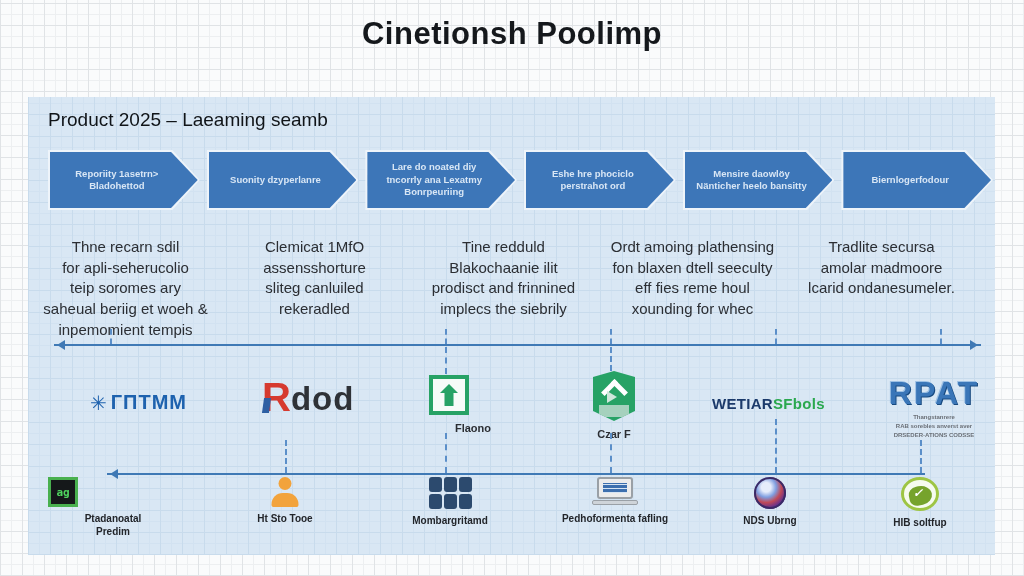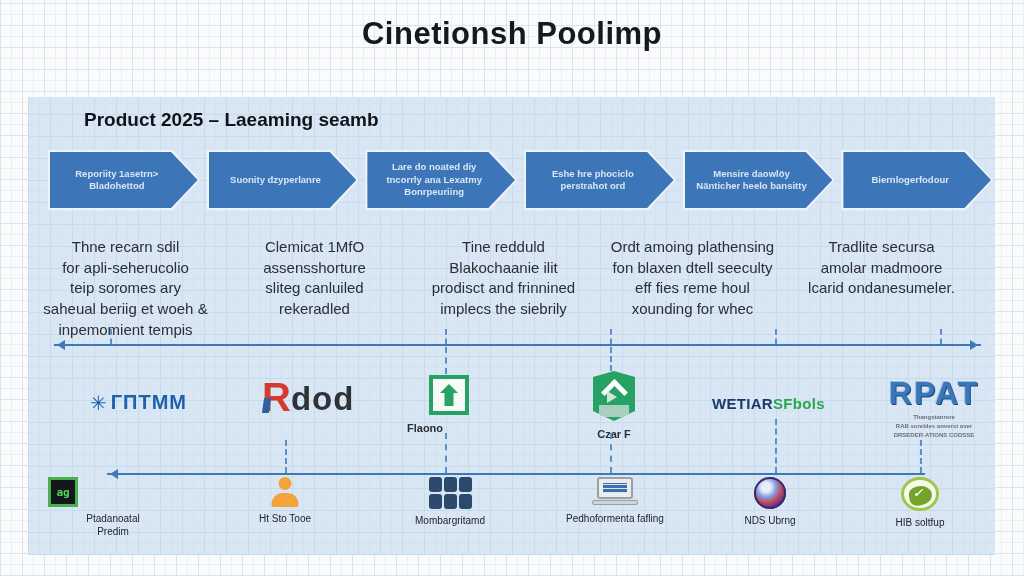--- a/index.html
+++ b/index.html
@@ -19,21 +19,21 @@
   }
   .panel{
     position:absolute;left:28px;top:97px;width:967px;height:458px;
     background-color:#d9e7f4;
     background-image:
       repeating-linear-gradient(0deg,#c8dbec 0 1px,transparent 1px 22px),
       repeating-linear-gradient(90deg,#c8dbec 0 1px,transparent 1px 22px),
       repeating-linear-gradient(0deg,#d2e2f1 0 1px,transparent 1px 11px),
       repeating-linear-gradient(90deg,#d2e2f1 0 1px,transparent 1px 11px);
   }
-  .heading{position:absolute;left:20px;top:12px;font-size:19px;font-weight:700;color:#101418;margin-left:36px;}
+  .heading{position:absolute;left:20px;top:12px;font-size:19px;font-weight:400;color:#101418;}
   .ml{white-space:pre-line;}
   .arrow-row{position:absolute;left:20px;right:2px;top:53px;height:60px;display:flex;gap:7px;}
   .arrow{position:relative;flex:1;}
   .arrow-outline{position:absolute;inset:0;background:#eef4fa;
     clip-path:polygon(0 0,82% 0,100% 50%,82% 100%,0 100%);}
   .arrow-fill{position:absolute;inset:2px;background:#3d76b8;
     clip-path:polygon(0 0,82% 0,100% 50%,82% 100%,0 100%);}
   .arrow-label{position:absolute;inset:0;display:flex;align-items:center;justify-content:center;
     padding:2px 22px 2px 8px;text-align:center;font-size:9.5px;font-weight:700;
     color:#d8e6f5;line-height:1.3;}
@@ -47,21 +47,21 @@
     border:5px solid transparent;border-left:8px solid #3f79b5;}
   .dash{position:absolute;width:0;border-left:2px dashed #5b8fc9;}
   .logo-gptmm{position:absolute;left:62px;top:294px;display:flex;align-items:center;gap:4px;}
   .snowflake{font-size:20px;color:#1e62ae;line-height:1;}
   .gptmm-text{font-size:20px;font-weight:800;color:#1e62ae;letter-spacing:1px;}
   .logo-rdod{position:absolute;left:234px;top:282px;display:flex;align-items:flex-end;}
   .rdod-r{position:relative;font-size:40px;line-height:.9;font-weight:800;color:#d63a2f;}
   .rdod-r i{position:absolute;left:1px;bottom:2px;width:7px;height:15px;background:#2e5fa3;
     transform:skewX(-8deg);}
   .rdod-rest{font-size:33px;line-height:1;font-weight:800;color:#2f3237;letter-spacing:1px;}
-  .logo-flaono{position:absolute;left:379px;top:278px;width:84px;text-align:left;}
+  .logo-flaono{position:absolute;left:379px;top:278px;width:84px;text-align:right;}
   .flaono-box{width:40px;height:40px;margin:0 auto;background:#f7fbf8;border:4px solid #27a265;
     box-sizing:border-box;position:relative;}
   .up-arr-head{position:absolute;left:50%;top:5px;transform:translateX(-50%);width:0;height:0;
     border:9px solid transparent;border-bottom:9px solid #27a265;border-top:none;}
   .up-arr-stem{position:absolute;left:50%;top:13px;transform:translateX(-50%);width:9px;height:14px;
     background:#27a265;}
   .logo-caption{margin-top:7px;font-size:11px;font-weight:600;color:#2b2e33;}
   .logo-czarf{position:absolute;left:544px;top:274px;width:84px;text-align:center;}
   .shield{width:42px;height:50px;margin:0 auto;background:#27a265;position:relative;
     clip-path:polygon(50% 0,100% 12%,100% 80%,50% 100%,0 80%,0 12%);}
@@ -70,21 +70,21 @@
   .shield-play{position:absolute;left:14px;top:20px;width:0;height:0;
     border:6px solid transparent;border-left:10px solid #cfe6db;border-right:none;}
   .shield-base{position:absolute;left:6px;bottom:4px;width:30px;height:12px;background:#bcd9cc;opacity:.85;}
   .logo-wetiar{position:absolute;left:684px;top:298px;font-size:15px;font-weight:800;letter-spacing:.3px;}
   .wetiar-1{color:#1b3a6b;} .wetiar-2{color:#2aa84f;}
   .logo-rpat{position:absolute;left:838px;top:280px;width:136px;text-align:center;}
   .rpat-text{font-size:32px;font-weight:800;color:#3a76b8;letter-spacing:2px;line-height:1;
     text-shadow:1px 1px 0 #17497f,-1px -1px 0 #9cc0e4;}
   .rpat-sub{margin-top:4px;font-size:6px;line-height:1.5;color:#6a6f76;font-weight:600;}
   .tool{position:absolute;width:130px;text-align:center;top:380px;}
-  .tool-label{margin-top:5px;font-size:10px;font-weight:400;color:#22252a;line-height:1.3;}
+  .tool-label{margin-top:5px;font-size:10px;font-weight:700;color:#22252a;line-height:1.3;}
   .ticon{display:inline-block;vertical-align:bottom;}
   .term-box{width:30px;height:30px;background:#15181a;border:3px solid #49b04f;box-sizing:border-box;
     display:flex;align-items:center;justify-content:center;
     color:#4fd45f;font-family:"DejaVu Sans Mono",monospace;font-size:11px;font-weight:700;}
   .person{width:30px;height:30px;position:relative;}
   .person .head{position:absolute;left:50%;top:0;transform:translateX(-50%);
     width:13px;height:13px;border-radius:50%;background:#f2a33c;}
   .person .body{position:absolute;left:50%;bottom:0;transform:translateX(-50%);
     width:27px;height:14px;border-radius:13px 13px 3px 3px;background:#f2a33c;}
   .gridicon{display:inline-grid;grid-template-columns:repeat(3,13px);gap:2px;}

